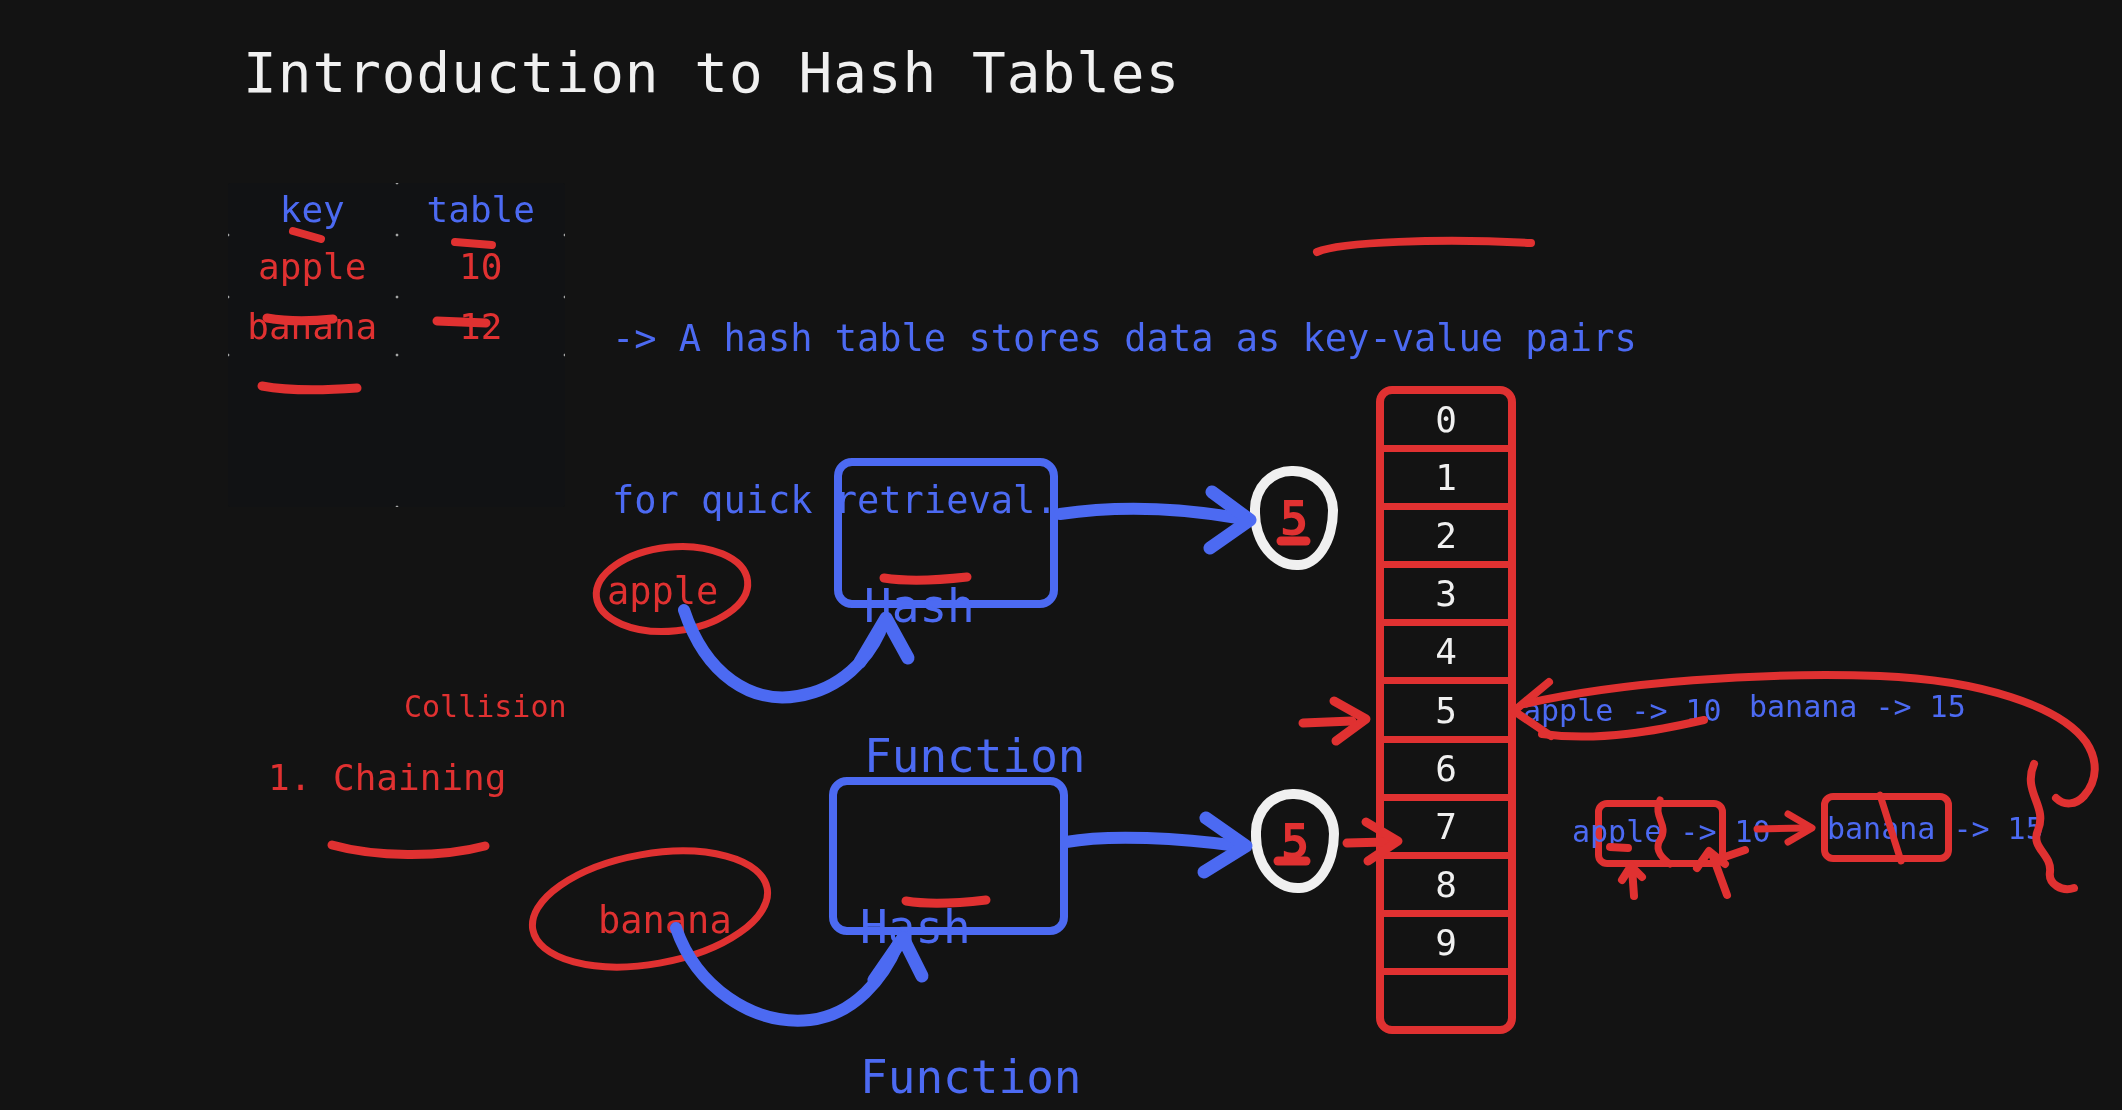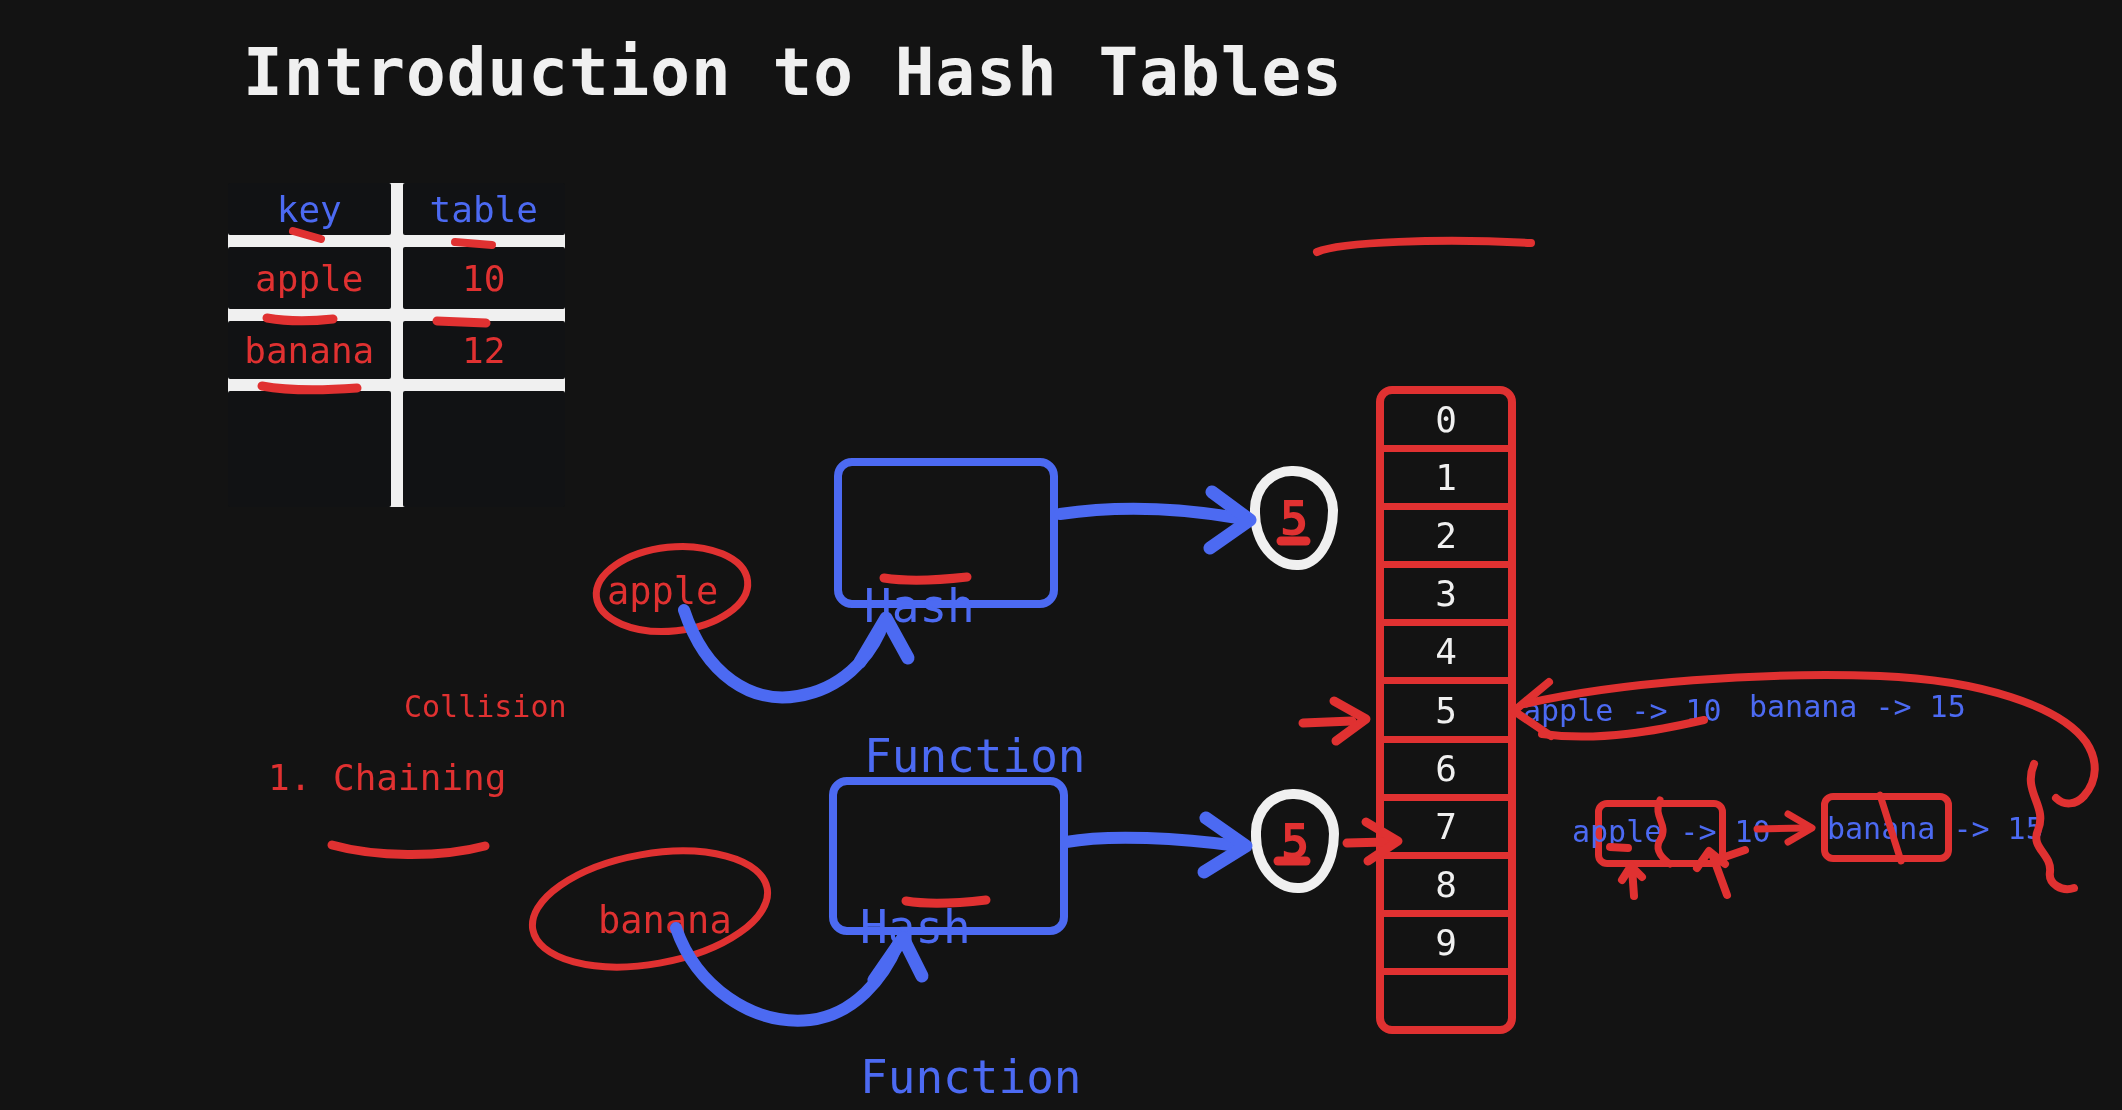--- a/index.html
+++ b/index.html
@@ -3,30 +3,29 @@
 <meta charset="utf-8">
 <style>
   html,body{margin:0;padding:0;background:#000;}
   .canvas{
     position:relative;width:2122px;height:1110px;overflow:hidden;
     background:var(--bg,#131313);
     font-family:"DejaVu Sans Mono","Liberation Mono",monospace;
   }
   .abs{position:absolute;}
   .page-title{
-    left:243px;top:36px;font-size:66px;line-height:74px;font-weight:bold;
+    left:243px;top:36px;font-size:56px;line-height:74px;font-weight:normal;
     color:var(--white,#f0f0f0);letter-spacing:1px;white-space:nowrap;
   }
   .intro{left:612px;top:204px;font-size:37px;line-height:54px;color:var(--blue,#4c6af2);white-space:pre;}
   
   .kv-table{
     left:228px;top:183px;width:337px;height:324px;box-sizing:border-box;
     background:var(--white,#f0f0f0);border-radius:12px;
     display:grid;grid-template-columns:1fr 1fr;grid-template-rows:52px 62px 58px 1fr;
-    gap:12px;
   }
   .kv-table .cell{
     background:#111214;display:flex;align-items:center;justify-content:center;
     font-size:36px;border-radius:2px;
   }
   .kv-table .cell.header{color:var(--blue,#4c6af2);}
   .kv-table .cell.data{color:var(--red,#e03131);}
   
   .hash-box{
     box-sizing:border-box;border:8px solid var(--blue,#4c6af2);border-radius:18px;
@@ -64,20 +63,24 @@
   svg.strokes{position:absolute;left:0;top:0;pointer-events:none;}
   svg.strokes path, svg.strokes ellipse{fill:none;stroke-linecap:round;stroke-linejoin:round;}
 </style>
 </head>
 <body>
 
 <div class="canvas">
 
   <div class="abs page-title">Introduction to Hash Tables</div>
 
+  <div class="abs intro">
+    <div>-&gt; A hash table stores data as key-value pairs</div>
+    <div>for quick retrieval.</div>
+  </div>
 
   <div class="abs kv-table">
     <div class="cell header">key</div>
     <div class="cell header">table</div>
   <div class="cell data">apple</div>
       <div class="cell data">10</div>
       <div class="cell data">banana</div>
       <div class="cell data">12</div>
       <div class="cell data"></div>
       <div class="cell data"></div>

